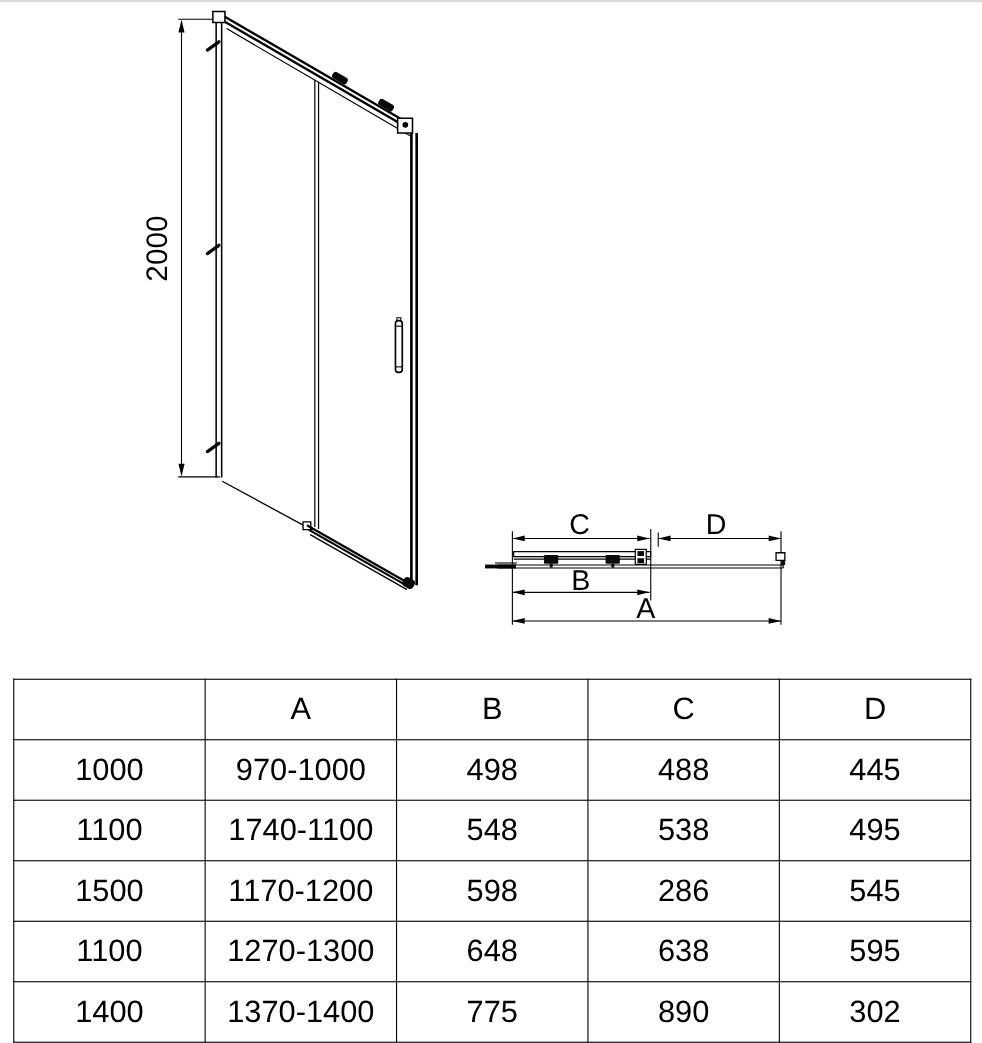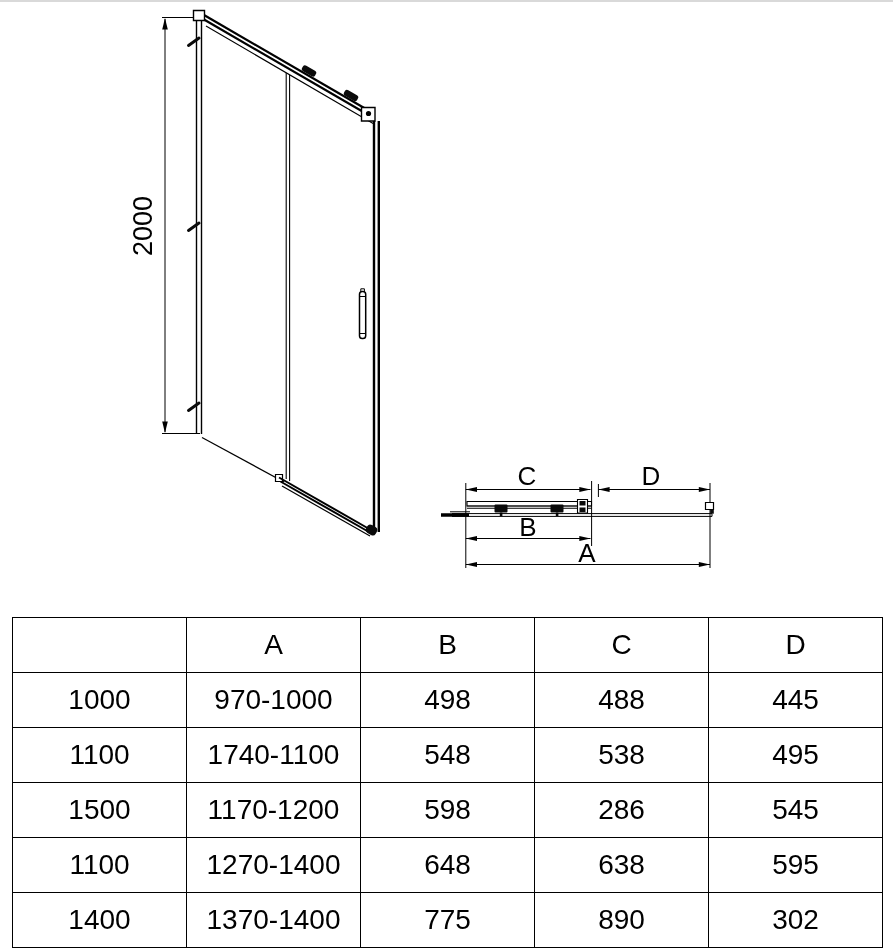--- a/index.html
+++ b/index.html
@@ -196,21 +196,21 @@
     </tr>
     <tr>
       <td>1500</td>
       <td>1170-1200</td>
       <td>598</td>
       <td>286</td>
       <td>545</td>
     </tr>
     <tr>
       <td>1100</td>
-      <td>1270-1400</td>
+      <td>1270-1300</td>
       <td>648</td>
       <td>638</td>
       <td>595</td>
     </tr>
     <tr>
       <td>1400</td>
       <td>1370-1400</td>
       <td>775</td>
       <td>890</td>
       <td>302</td>

